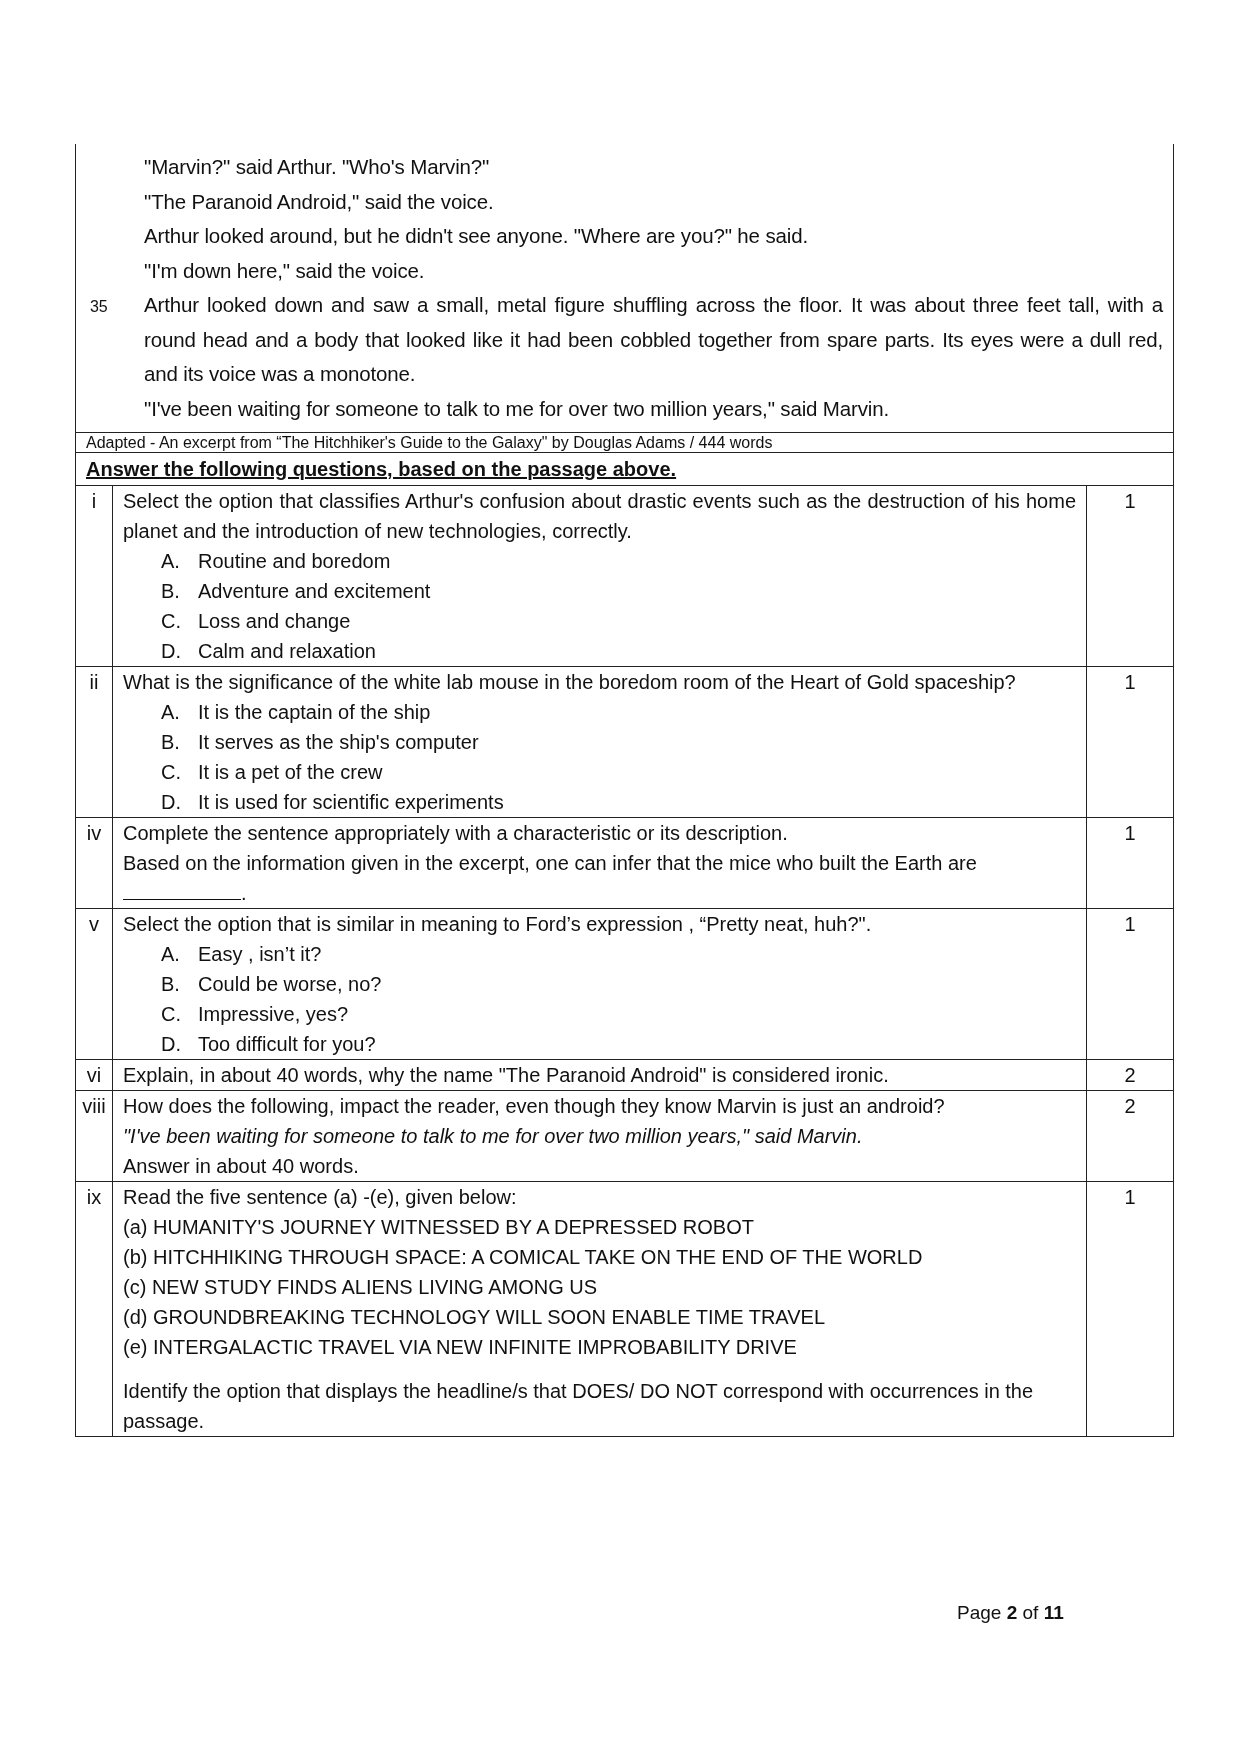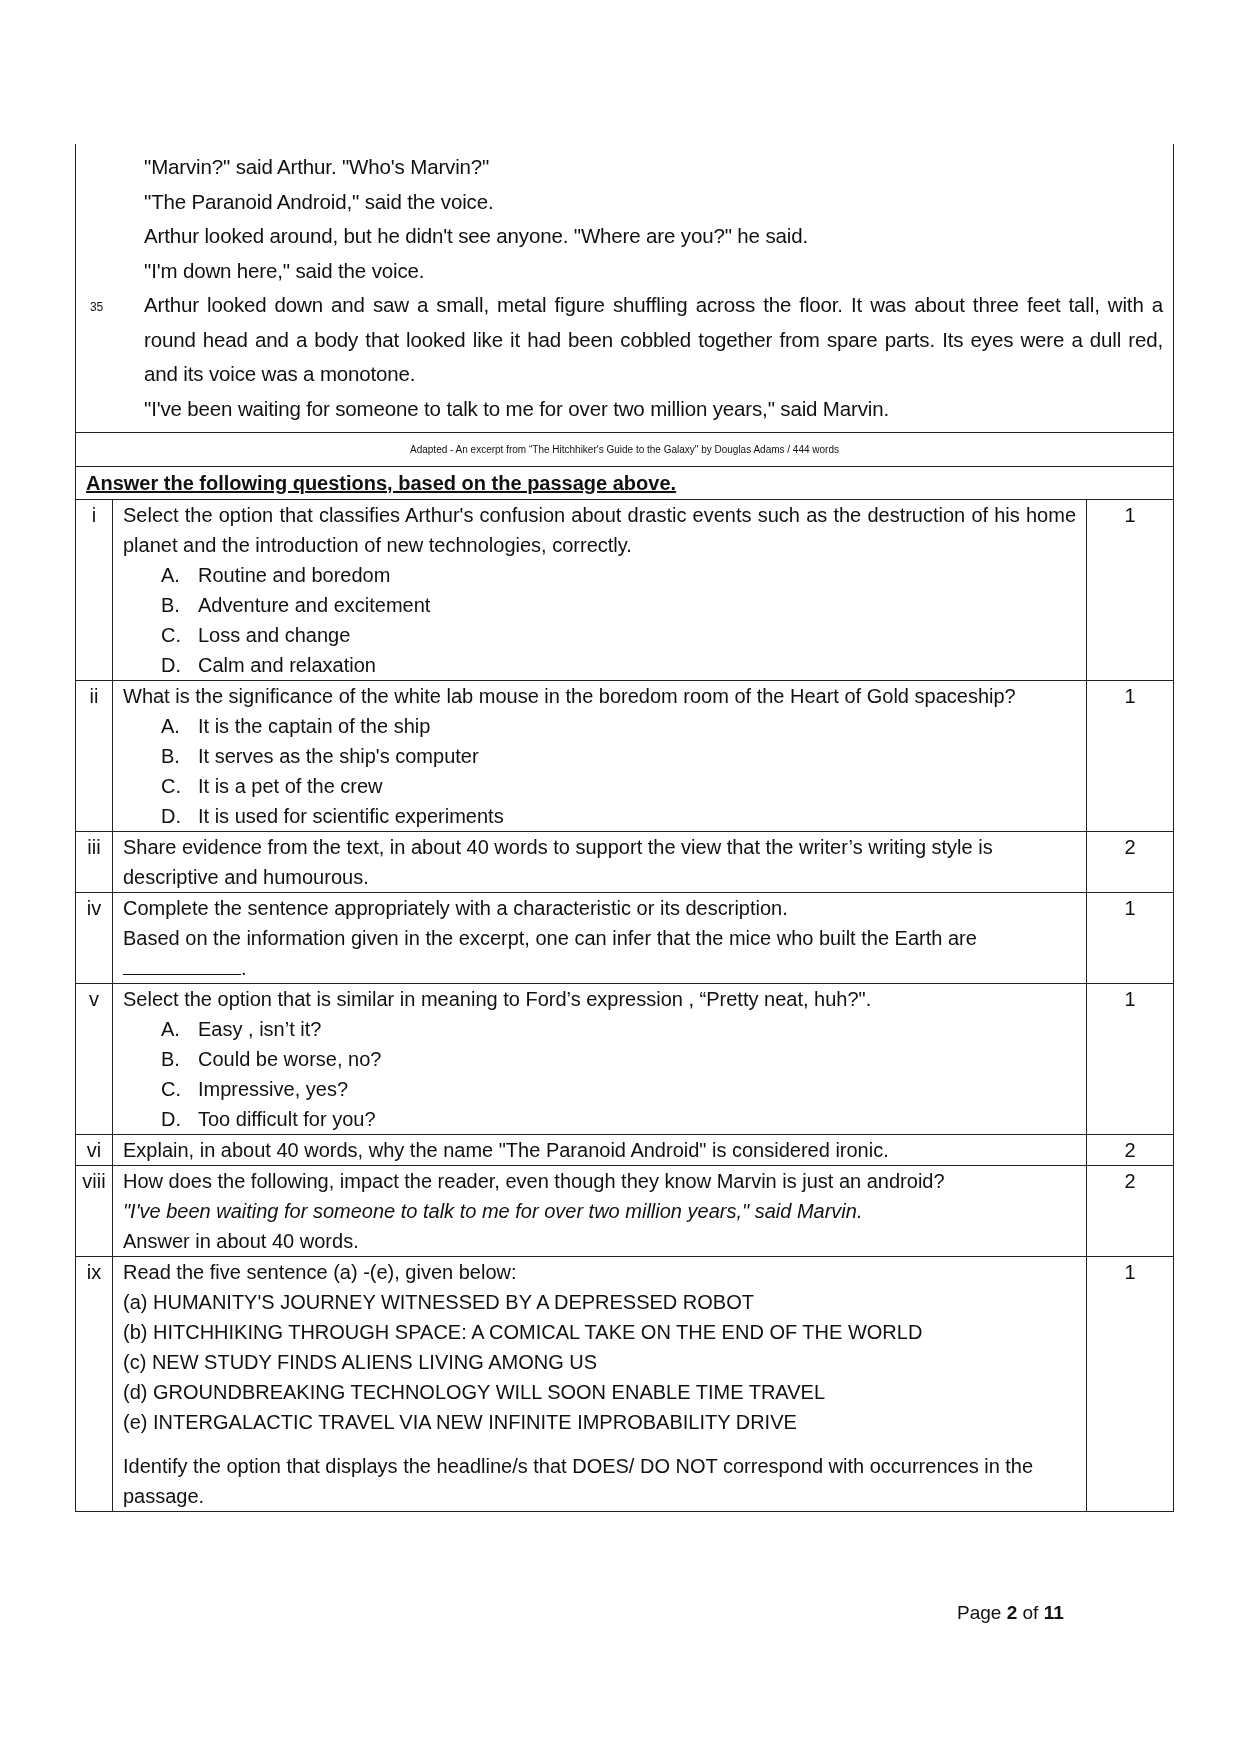--- a/index.html
+++ b/index.html
@@ -33,28 +33,27 @@
       position: relative;
       padding-left: 68px;
       font-size: 20.5px;
       line-height: 34.5px;
       letter-spacing: -0.15px;
     }
     .line-number {
       position: absolute;
       left: 14px;
       top: 2px;
-      font-size: 12px;
+      font-size: 16px;
     }
     .source-row {
       border: 1.5px solid #222;
-      font-size: 10px;
-      padding: 7px 10px;
+      font-size: 16px;
+      padding: 0 10px;
       line-height: 19px;
-      text-align: center;
     }
     .instruction-row {
       border-left: 1.5px solid #222;
       border-right: 1.5px solid #222;
       font-size: 20px;
       font-weight: bold;
       padding: 2px 10px;
       line-height: 28px;
       text-decoration: underline;
     }
@@ -200,27 +199,20 @@
               </div>
           <div class="option">
                 <span class="option-letter">D.</span>
                 <span>It is used for scientific experiments</span>
               </div>
         </div>
       </td>
       <td class="marks">1</td>
     </tr>
 
-    <tr>
-      <td class="qnum">iii</td>
-      <td class="qtext">
-        <div>Share evidence from the text, in about 40 words to support the view that the writer’s writing style is descriptive and humourous.</div>
-      </td>
-      <td class="marks">2</td>
-    </tr>
 
     <tr>
       <td class="qnum">iv</td>
       <td class="qtext">
         <div>Complete the sentence appropriately with a characteristic or its description.</div>
         <div>
           <span>Based on the information given in the excerpt, one can infer that the mice who built the Earth are</span>
           <span class="blank"></span><span>.</span>
         </div>
       </td>

